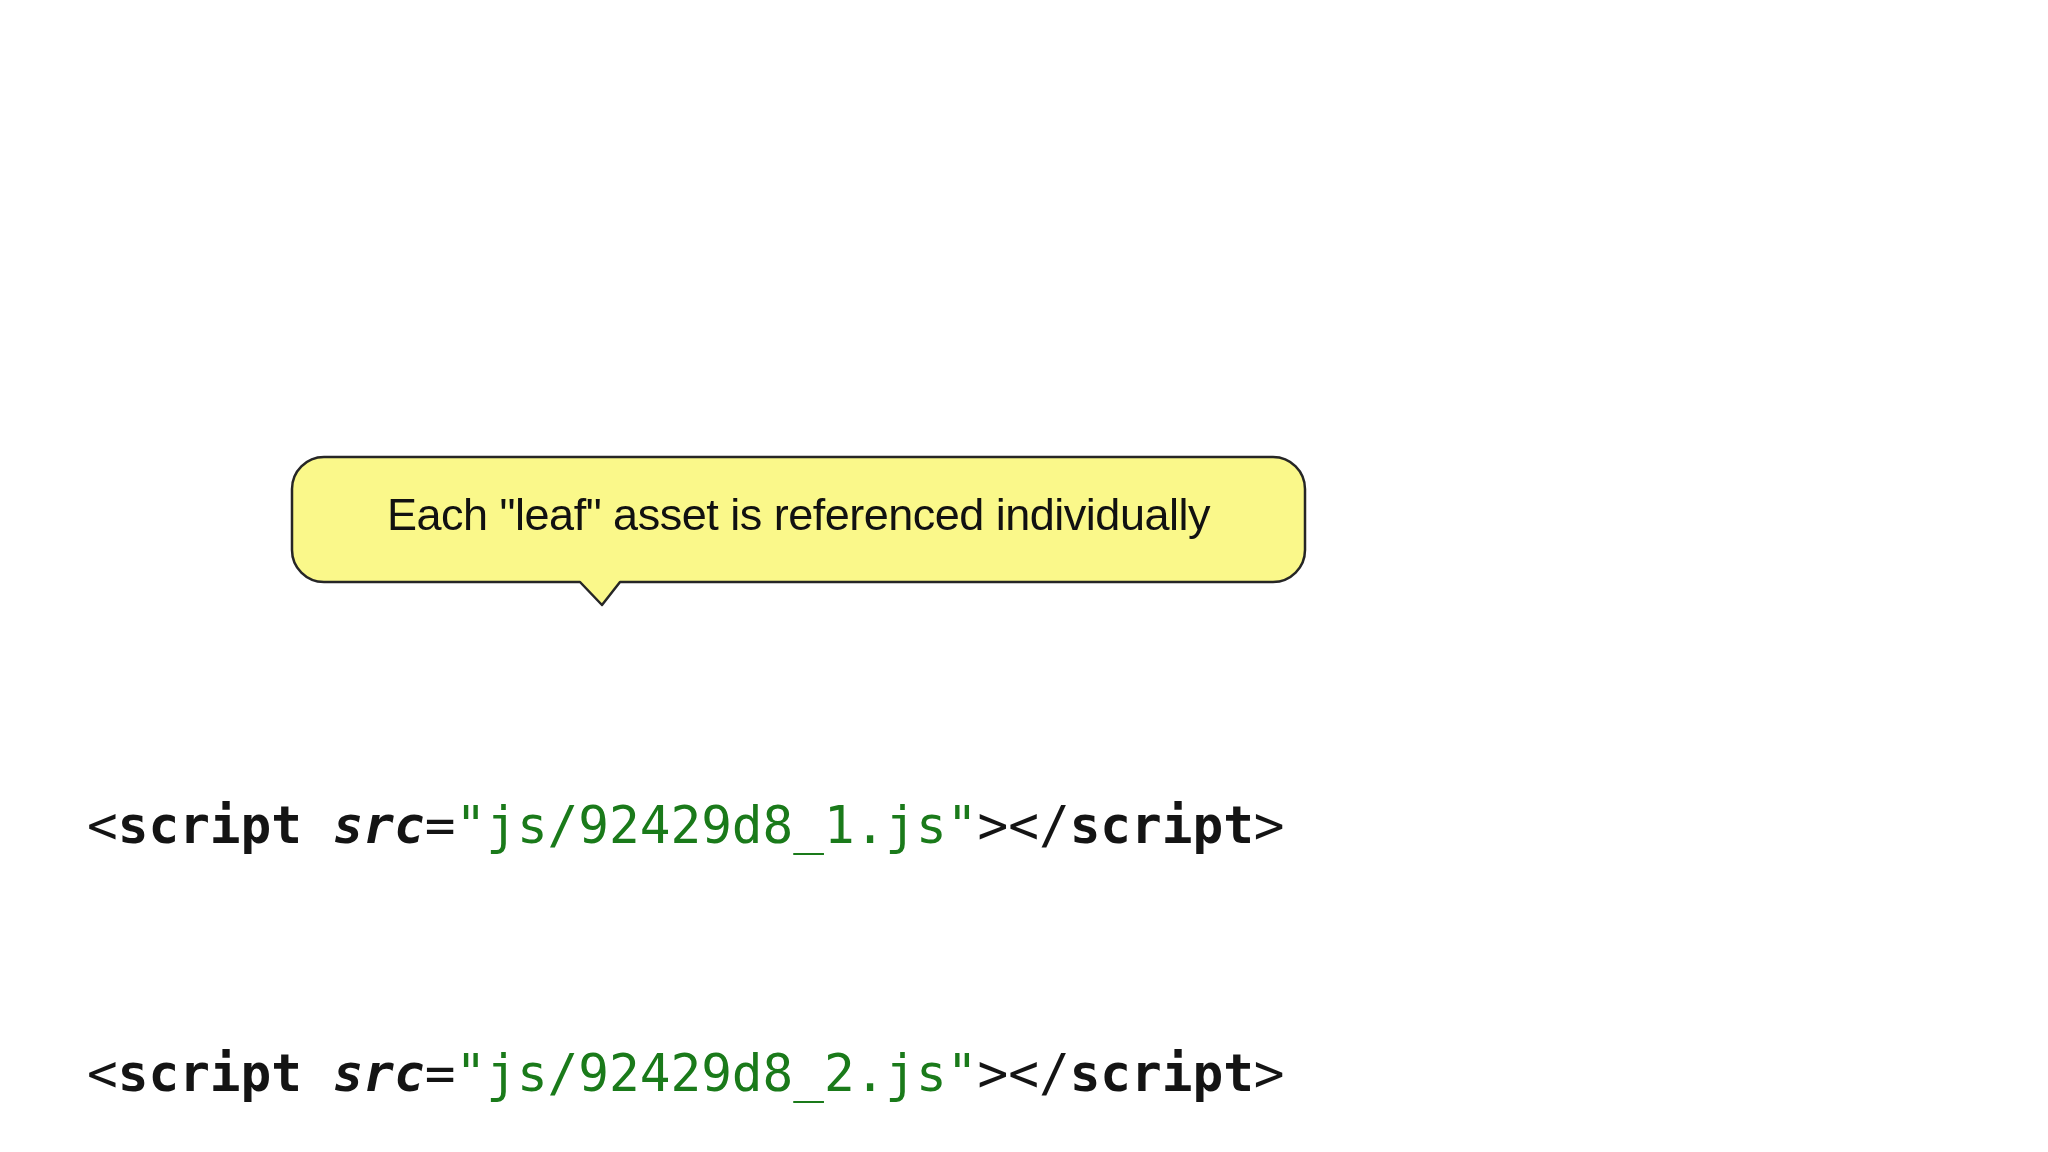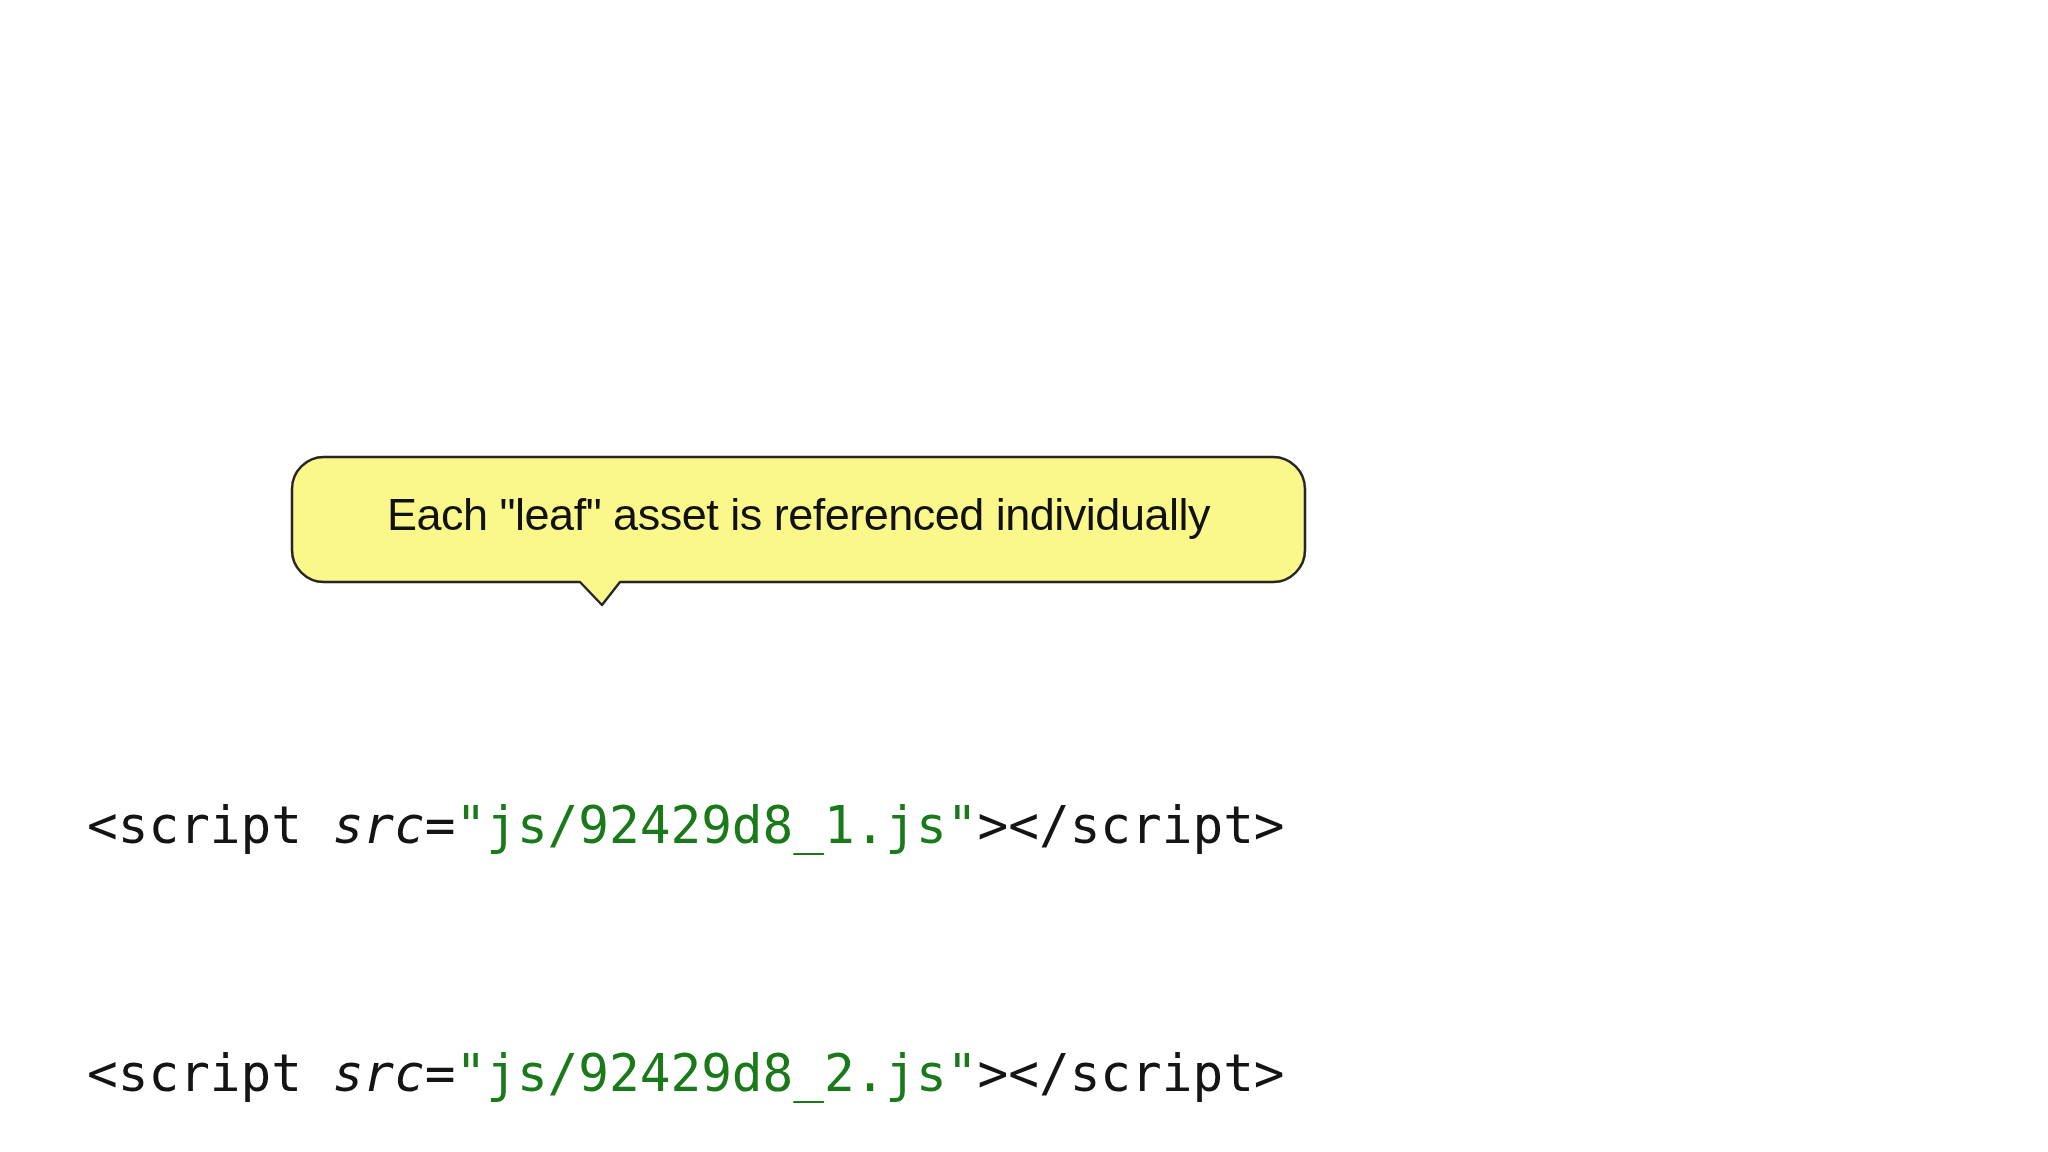--- a/index.html
+++ b/index.html
@@ -46,22 +46,22 @@
     left: 87px;
     top: 609px;
     font-family: "DejaVu Sans Mono", "Liberation Mono", monospace;
     font-size: 51px;
     line-height: 62px;
     color: var(--code-text);
     white-space: pre;
   }
   .code-line { display: block; }
   .tok-punct { font-weight: 400; color: var(--code-text); }
-  .tok-tag   { font-weight: 400; color: var(--code-text); }
-  .tok-attr  { font-style: italic; font-weight: 400; color: var(--code-text); margin-left: 1ch; }
+  .tok-tag   { font-weight: 700; color: var(--code-text); }
+  .tok-attr  { font-style: italic; font-weight: 700; color: var(--code-text); margin-left: 1ch; }
   .tok-val   { font-weight: 400; color: var(--code-string); }
 </style>
 </head>
 <body>
 
 <div class="slide">
 
   <svg class="callout-shape" viewBox="0 0 1060 160" xmlns="http://www.w3.org/2000/svg" aria-hidden="true">
     <path d="M 44 4 H 993 A 32 32 0 0 1 1025 36 V 97 A 32 32 0 0 1 993 129 H 340 L 322 152 L 300 129 H 44 A 32 32 0 0 1 12 97 V 36 A 32 32 0 0 1 44 4 Z" fill="var(--callout-fill)" stroke="var(--callout-border)" stroke-width="2.5" stroke-linejoin="round"></path>
   </svg>

